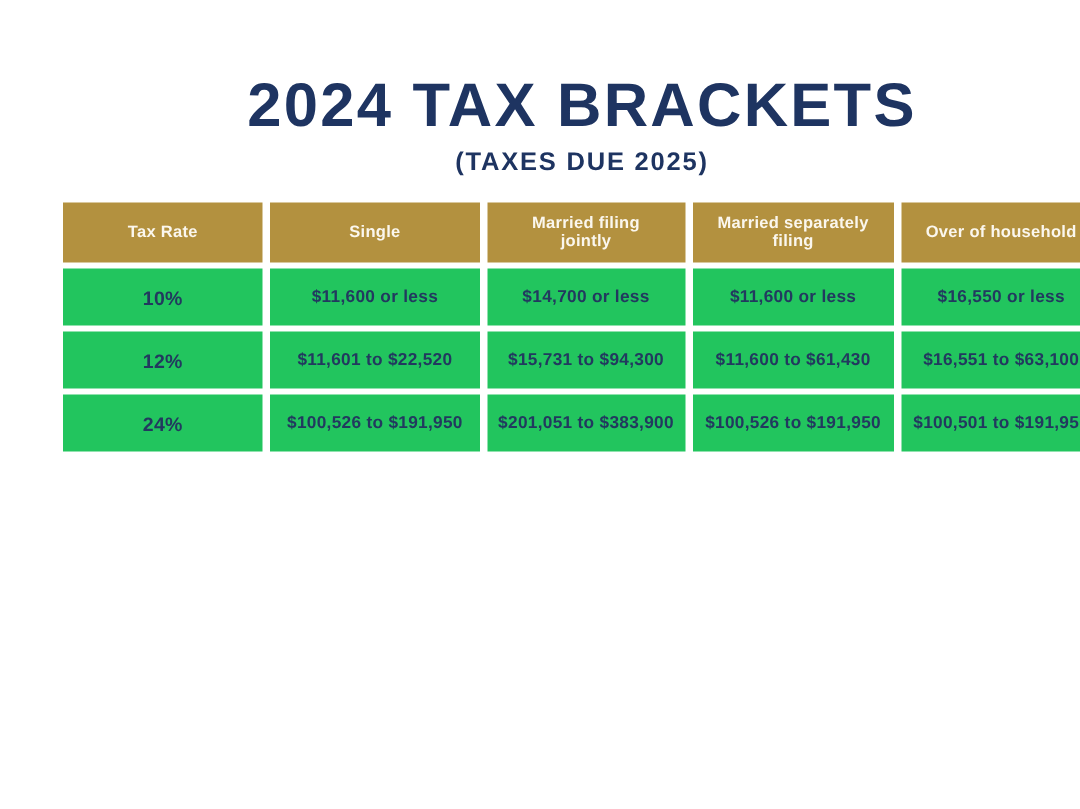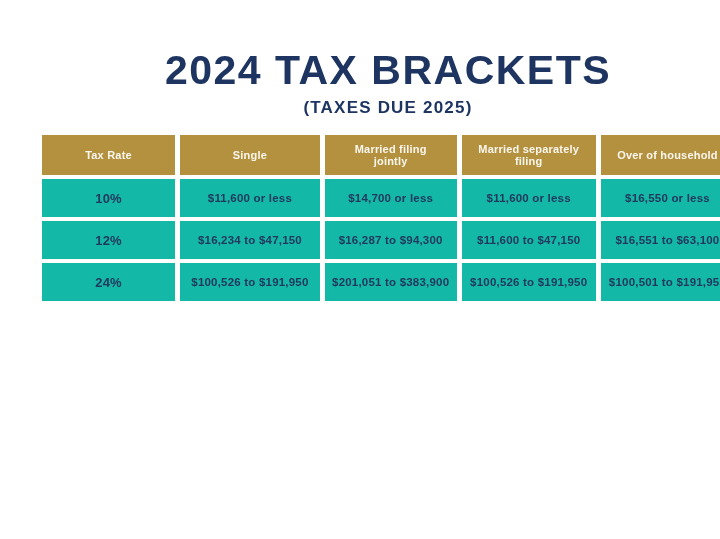--- a/index.html
+++ b/index.html
@@ -54,21 +54,21 @@
     color: #fbf7ee;
     font-size: 11px;
     font-weight: 700;
     height: 40px;
     text-align: center;
     vertical-align: middle;
     padding: 0 12px;
     letter-spacing: 0.2px;
   }
   td.cell {
-    background: #14b8a6;
+    background: #22c55e;
     color: #22395f;
     font-size: 11.5px;
     font-weight: 700;
     height: 38px;
     text-align: center;
     vertical-align: middle;
     padding: 0 2px;
     letter-spacing: 0.2px;
   }
   td.rate {
@@ -103,23 +103,23 @@
     <tbody>
       <tr>
         <td class="cell rate">10%</td>
         <td class="cell">$11,600 or less</td>
         <td class="cell">$14,700 or less</td>
         <td class="cell">$11,600 or less</td>
         <td class="cell">$16,550 or less</td>
       </tr>
       <tr>
         <td class="cell rate">12%</td>
-        <td class="cell">$16,234 to $47,150</td>
-        <td class="cell">$16,287 to $94,300</td>
-        <td class="cell">$11,600 to $47,150</td>
+        <td class="cell">$11,601 to $22,520</td>
+        <td class="cell">$15,731 to $94,300</td>
+        <td class="cell">$11,600 to $61,430</td>
         <td class="cell">$16,551 to $63,100</td>
       </tr>
       <tr>
         <td class="cell rate">24%</td>
         <td class="cell">$100,526 to $191,950</td>
         <td class="cell">$201,051 to $383,900</td>
         <td class="cell">$100,526 to $191,950</td>
         <td class="cell">$100,501 to $191,950</td>
       </tr>
     </tbody>

